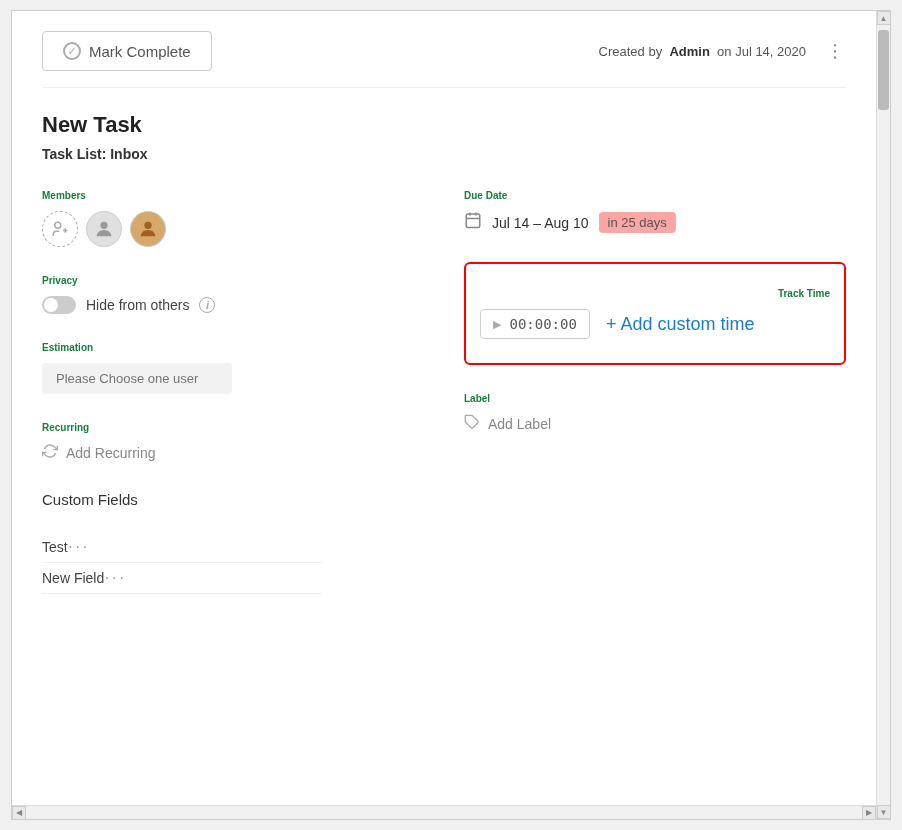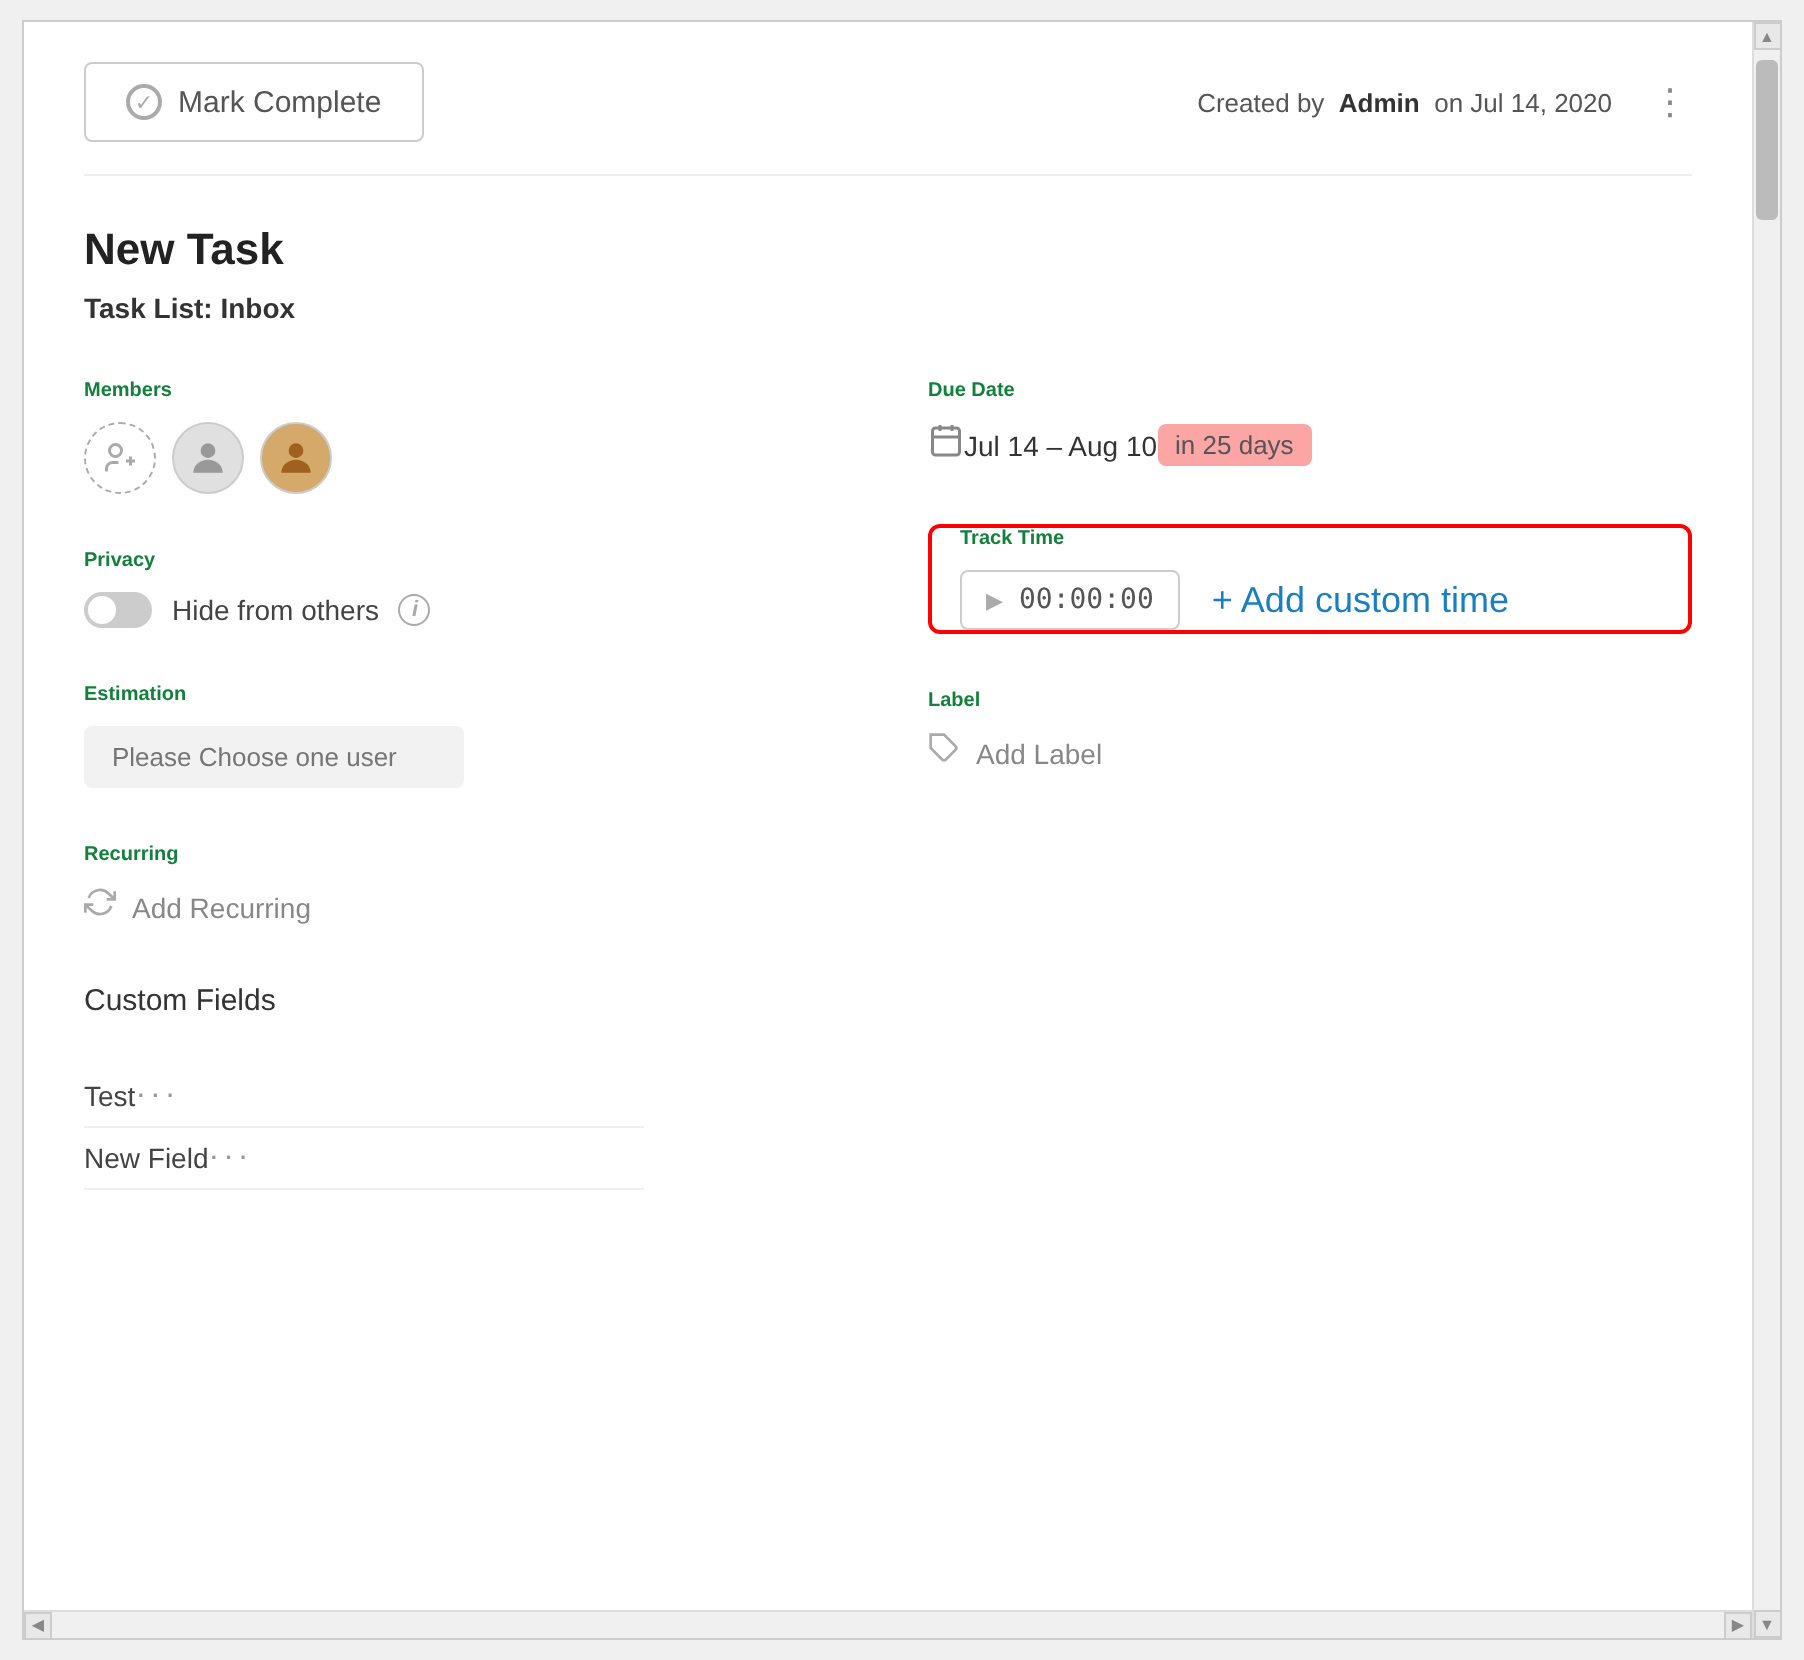--- a/index.html
+++ b/index.html
@@ -215,20 +215,21 @@
       justify-content: center;
       cursor: pointer;
       color: #aaa;
       font-size: 16px;
     }
 
     
     .due-date-row {
       display: flex;
       align-items: center;
+      gap: 10px;
     }
     .calendar-icon {
       font-size: 18px;
       color: #888;
     }
     .due-date-text {
       font-size: 14px;
       color: #333;
     }
     .in-days-badge {
@@ -279,22 +280,23 @@
       color: #aaa;
       font-style: italic;
       font-weight: bold;
       cursor: pointer;
     }
 
     
     .track-time-box {
       border: 2px solid red;
       border-radius: 6px;
-      padding: 0 14px;
+      padding: 24px 14px;
       margin-bottom: 28px;
+      text-align: right;
     }
     .track-time-inner {
       display: flex;
       align-items: center;
       gap: 16px;
       margin-top: 8px;
     }
     .timer-display {
       display: flex;
       align-items: center;

